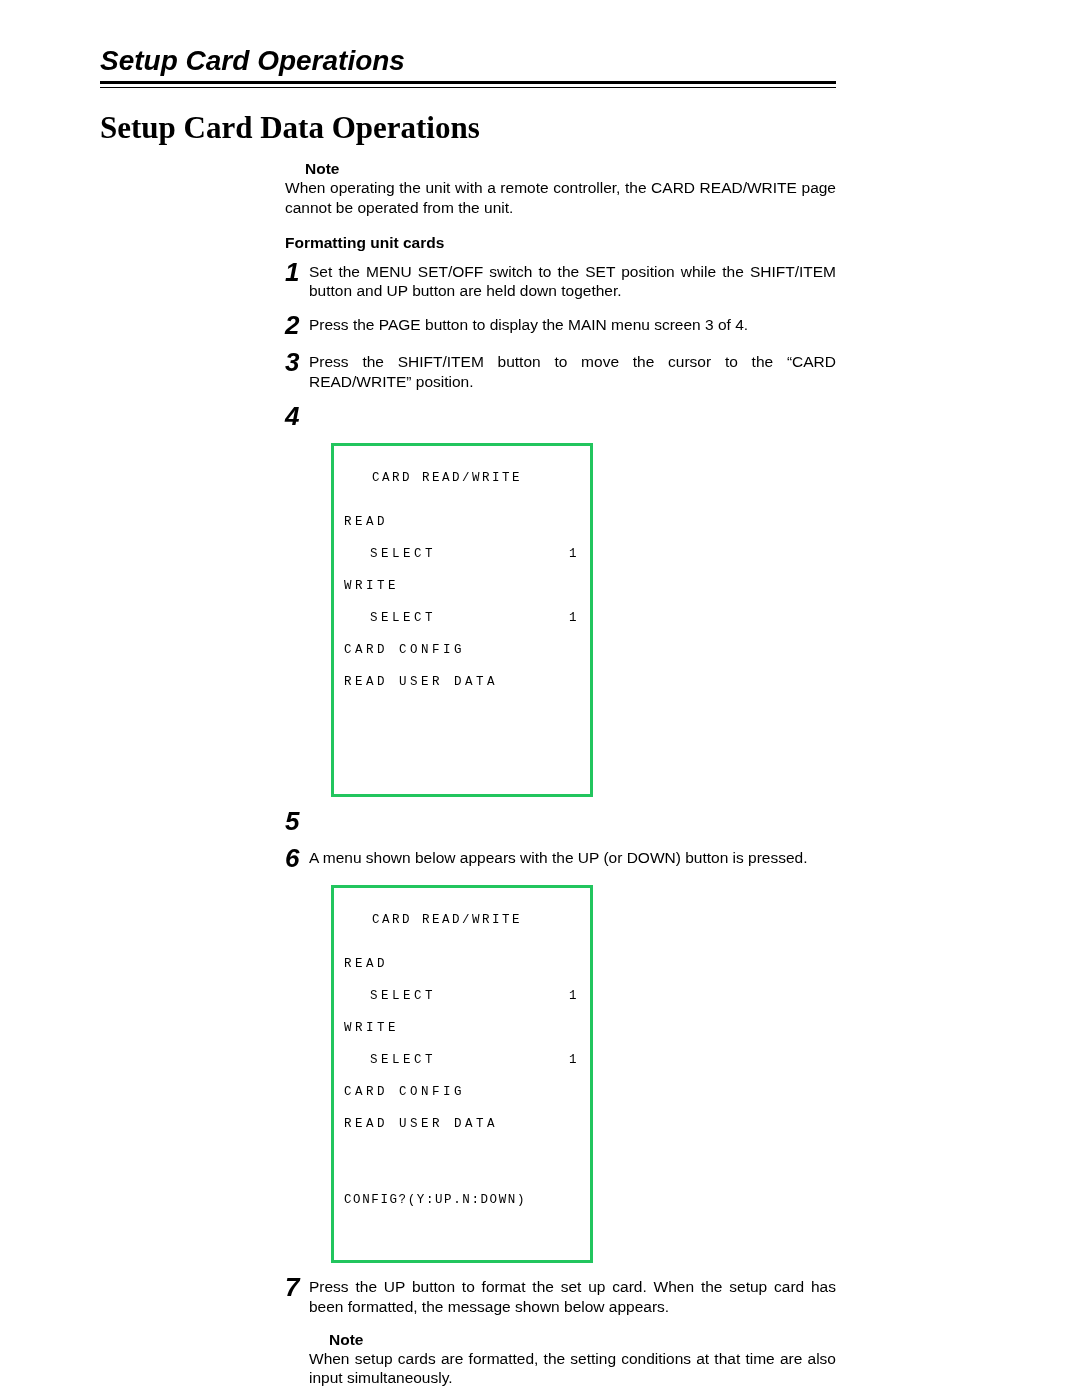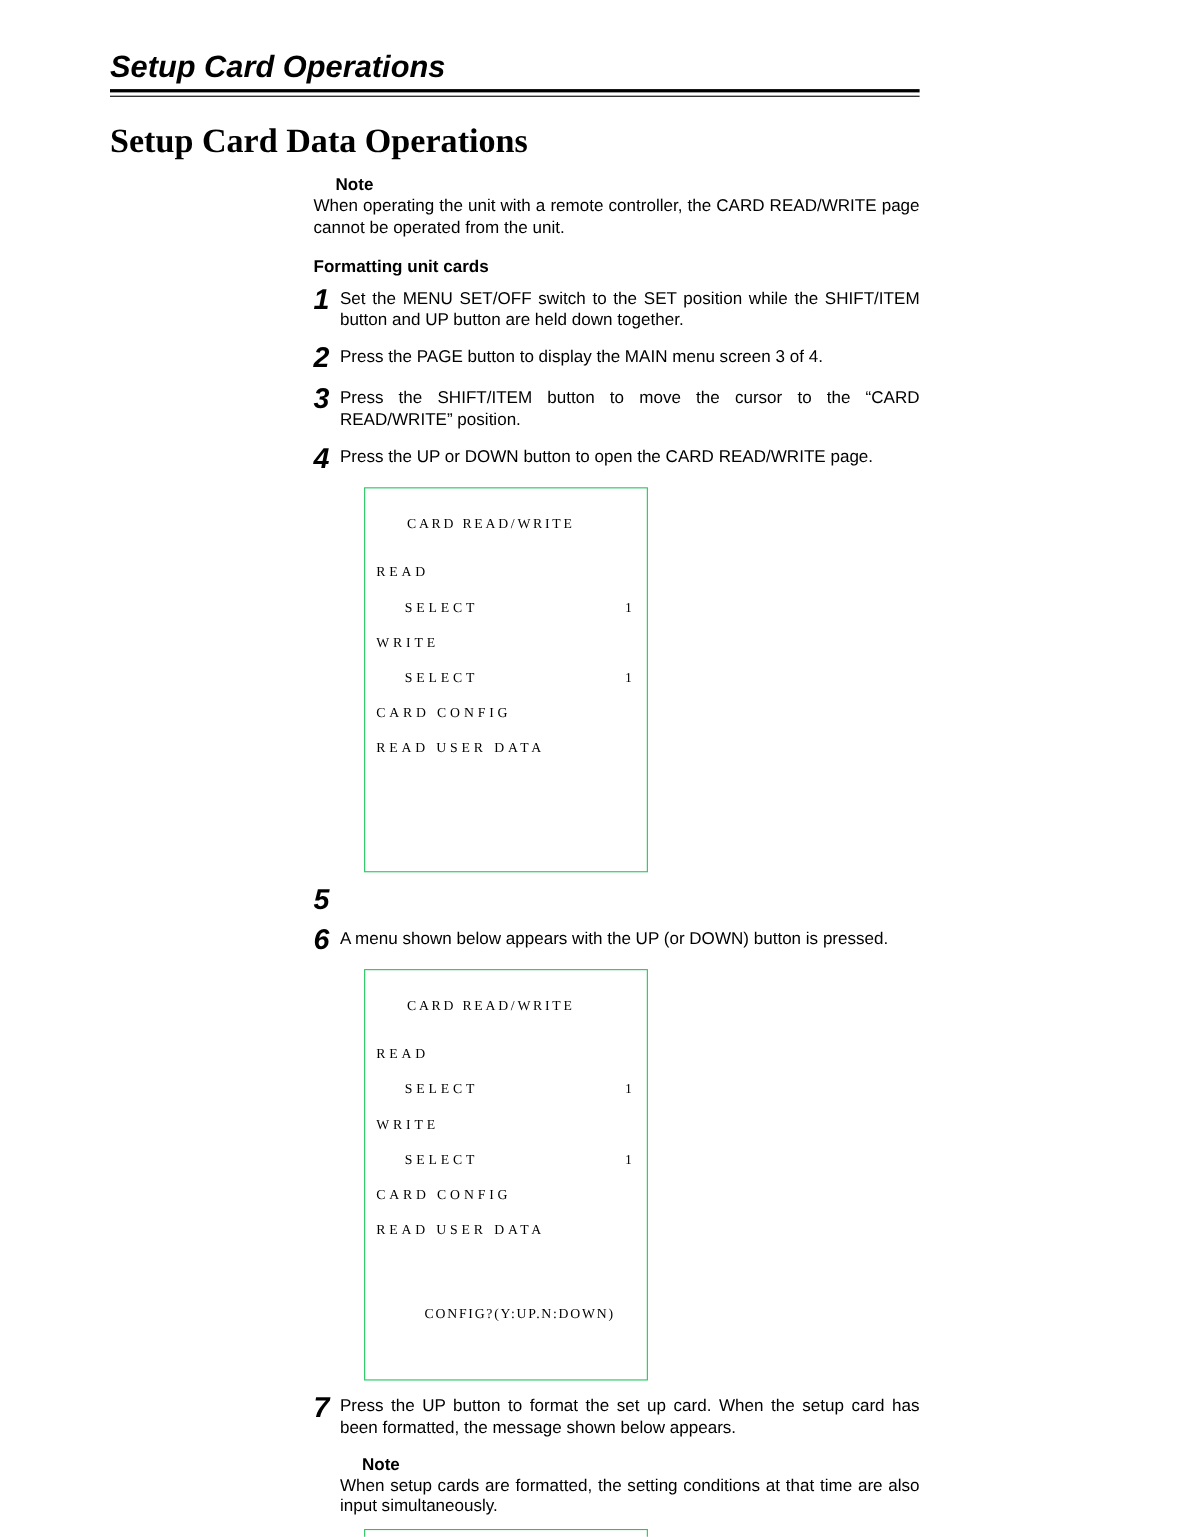--- a/index.html
+++ b/index.html
@@ -68,25 +68,25 @@
     line-height: 1;
     margin-top: -3px;
   }
   .step .txt {
     flex: 1;
     font-size: 15.5px;
     line-height: 1.28;
     text-align: justify;
   }
   .screen {
-    border: 1px solid #22c55e;
+    border: 3px solid #22c55e;
     width: 236px;
     padding: 8px 10px 20px 10px;
     margin: 4px 0 14px 46px;
-    font-family: Liberation Serif, serif;
+    font-family: Liberation Mono, monospace;
     font-size: 12.5px;
     line-height: 1.28;
     letter-spacing: 3.5px;
     white-space: pre;
   }
   .screen .title {
     text-align: left;
     letter-spacing: 2.5px;
     margin-left: 28px;
     margin-bottom: 12px;
@@ -94,21 +94,20 @@
   .screen .row {
     display: flex;
   }
   .screen .row .l { flex: 1; }
   .screen .row .r { }
   .screen .indent { margin-left: 26px; }
   .screen .pad-bottom { height: 36px; }
   .screen .footer {
     letter-spacing: 1.6px;
     margin-top: 44px;
-    margin-left: 44px;
   }
 </style>
 </head>
 <body>
 
 <div class="page">
 
   <h1 class="chapter-title">Setup Card Operations</h1>
   <div class="rules"></div>
 
@@ -131,21 +130,20 @@
       <div class="txt">Press the PAGE button to display the MAIN menu screen 3 of 4.</div>
     </div>
 
     <div class="step">
       <div class="num">3</div>
       <div class="txt">Press the SHIFT/ITEM button to move the cursor to the “CARD READ/WRITE” position.</div>
     </div>
 
     <div class="step">
       <div class="num">4</div>
-      <div class="txt">Press the UP or DOWN button to open the CARD READ/WRITE page.</div>
     </div>
 
     <div class="screen">
 <div class="title">CARD READ/WRITE</div>
 <div>READ</div>
 <div class="row"><span class="l indent">SELECT</span><span class="r">1</span></div>
 <div>WRITE</div>
 <div class="row"><span class="l indent">SELECT</span><span class="r">1</span></div>
 <div>CARD CONFIG</div>
 <div>READ USER DATA</div>

